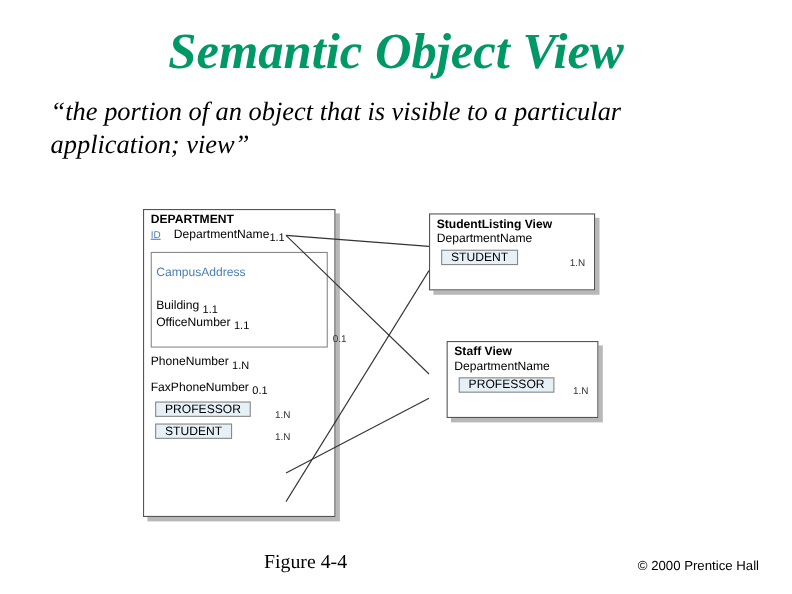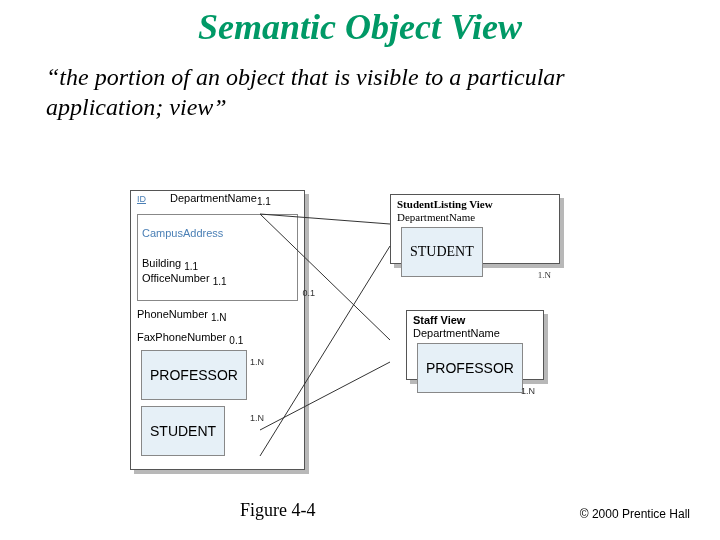--- a/index.html
+++ b/index.html
@@ -1,40 +1,41 @@
 <!DOCTYPE html>
 <html><head>
 <meta charset="utf-8">
 <style>
   * { margin: 0; padding: 0; box-sizing: border-box; }
   body { width: 720px; height: 540px; background: #fff; font-family: "Comic Sans MS", cursive; position: relative; overflow: hidden; }
-  .title { color: #009966; font-weight: bold; font-style: italic; font-size: 36px; text-align: center; margin-top: 6px; }
+  .title { color: #009966; font-weight: bold; font-style: italic; font-size: 46px; text-align: center; margin-top: 20px; }
   .subtitle { font-family: "Comic Sans MS", cursive; font-style: italic; font-size: 24px; color: #000; margin: 14px 46px 0 46px; line-height: 1.25; }
   .diagram { position: absolute; left: 130px; top: 190px; width: 470px; height: 300px; }
   .box { position: absolute; background: #fff; border: 1px solid #555; box-shadow: 4px 4px 0 #b8b8b8; font-family: Arial, sans-serif; font-size: 11px; color: #000; }
   .box .hdr { font-weight: bold; padding: 3px 6px 0 6px; }
   .box .row { padding: 1px 6px; position: relative; }
   .box .sub { font-size: 10px; vertical-align: sub; }
   .attr-group { border: 1px solid #888; margin: 3px 6px; padding: 12px 4px; background: #fff; position: relative; }
-  .obj { border: 1px solid #888; background: #e6f0f7; display: inline-block; padding: 16px 8px; margin: 2px 4px; font-size: 14px; }
-  .id { color: #4a7fb5; font-size: 9px; text-decoration: underline; margin-right: 21px; }
+  .obj { border: 1px solid #888; background: #e6f0f7; display: inline-block; padding: 0 8px; margin: 2px 4px; font-size: 11px; }
+  .id { color: #4a7fb5; font-size: 9px; text-decoration: underline; margin-right: 9px; }
   .card { position: absolute; font-size: 9px; color: #333; }
   .figlabel { position: absolute; left: 240px; top: 500px; font-family: "Comic Sans MS", cursive; font-size: 18px; }
   .copyright { position: absolute; right: 30px; top: 507px; font-family: Arial, sans-serif; font-size: 12px; color: #000; }
   svg.lines { position: absolute; left: 0; top: 0; width: 470px; height: 300px; pointer-events: none; }
 </style>
 </head>
 <body>
 
 <div class="title">Semantic Object View</div>
 <div class="subtitle">“the portion of an object that is visible to a particular application; view”</div>
 
 <div class="diagram">
 
   <div class="box" style="left:0; top:0; width:175px; height:280px;">
+    <div class="hdr">DEPARTMENT</div>
     <div class="row">
       <span class="id">ID</span>
       <span>DepartmentName</span><span class="sub">1.1</span>
     </div>
     <div class="attr-group" style="margin-top:6px;">
       <div style="color:#4a7fb5;">CampusAddress</div>
       <div style="height:18px;"></div>
       <div>
         <span>Building</span> <span class="sub">1.1</span>
       </div>
@@ -52,21 +53,21 @@
     <div class="row">
       <span class="obj">PROFESSOR</span>
       <span class="card" style="right:40px; top:10px;">1.N</span>
     </div>
     <div class="row">
       <span class="obj">STUDENT</span>
       <span class="card" style="right:40px; top:10px;">1.N</span>
     </div>
   </div>
 
-  <div class="box" style="left:260px; top:4px; width:170px; height:70px;font-family:Liberation Serif, serif;">
+  <div class="box" style="left:260px; top:4px; width:151px; height:70px;">
     <div class="hdr">StudentListing View</div>
     <div class="row">DepartmentName</div>
     <div class="row">
       <span class="obj">STUDENT</span>
       <span class="card" style="right:8px; bottom:0;">1.N</span>
     </div>
   </div>
 
   <div class="box" style="left:276px; top:120px; width:138px; height:70px;">
     <div class="hdr">Staff View</div>

